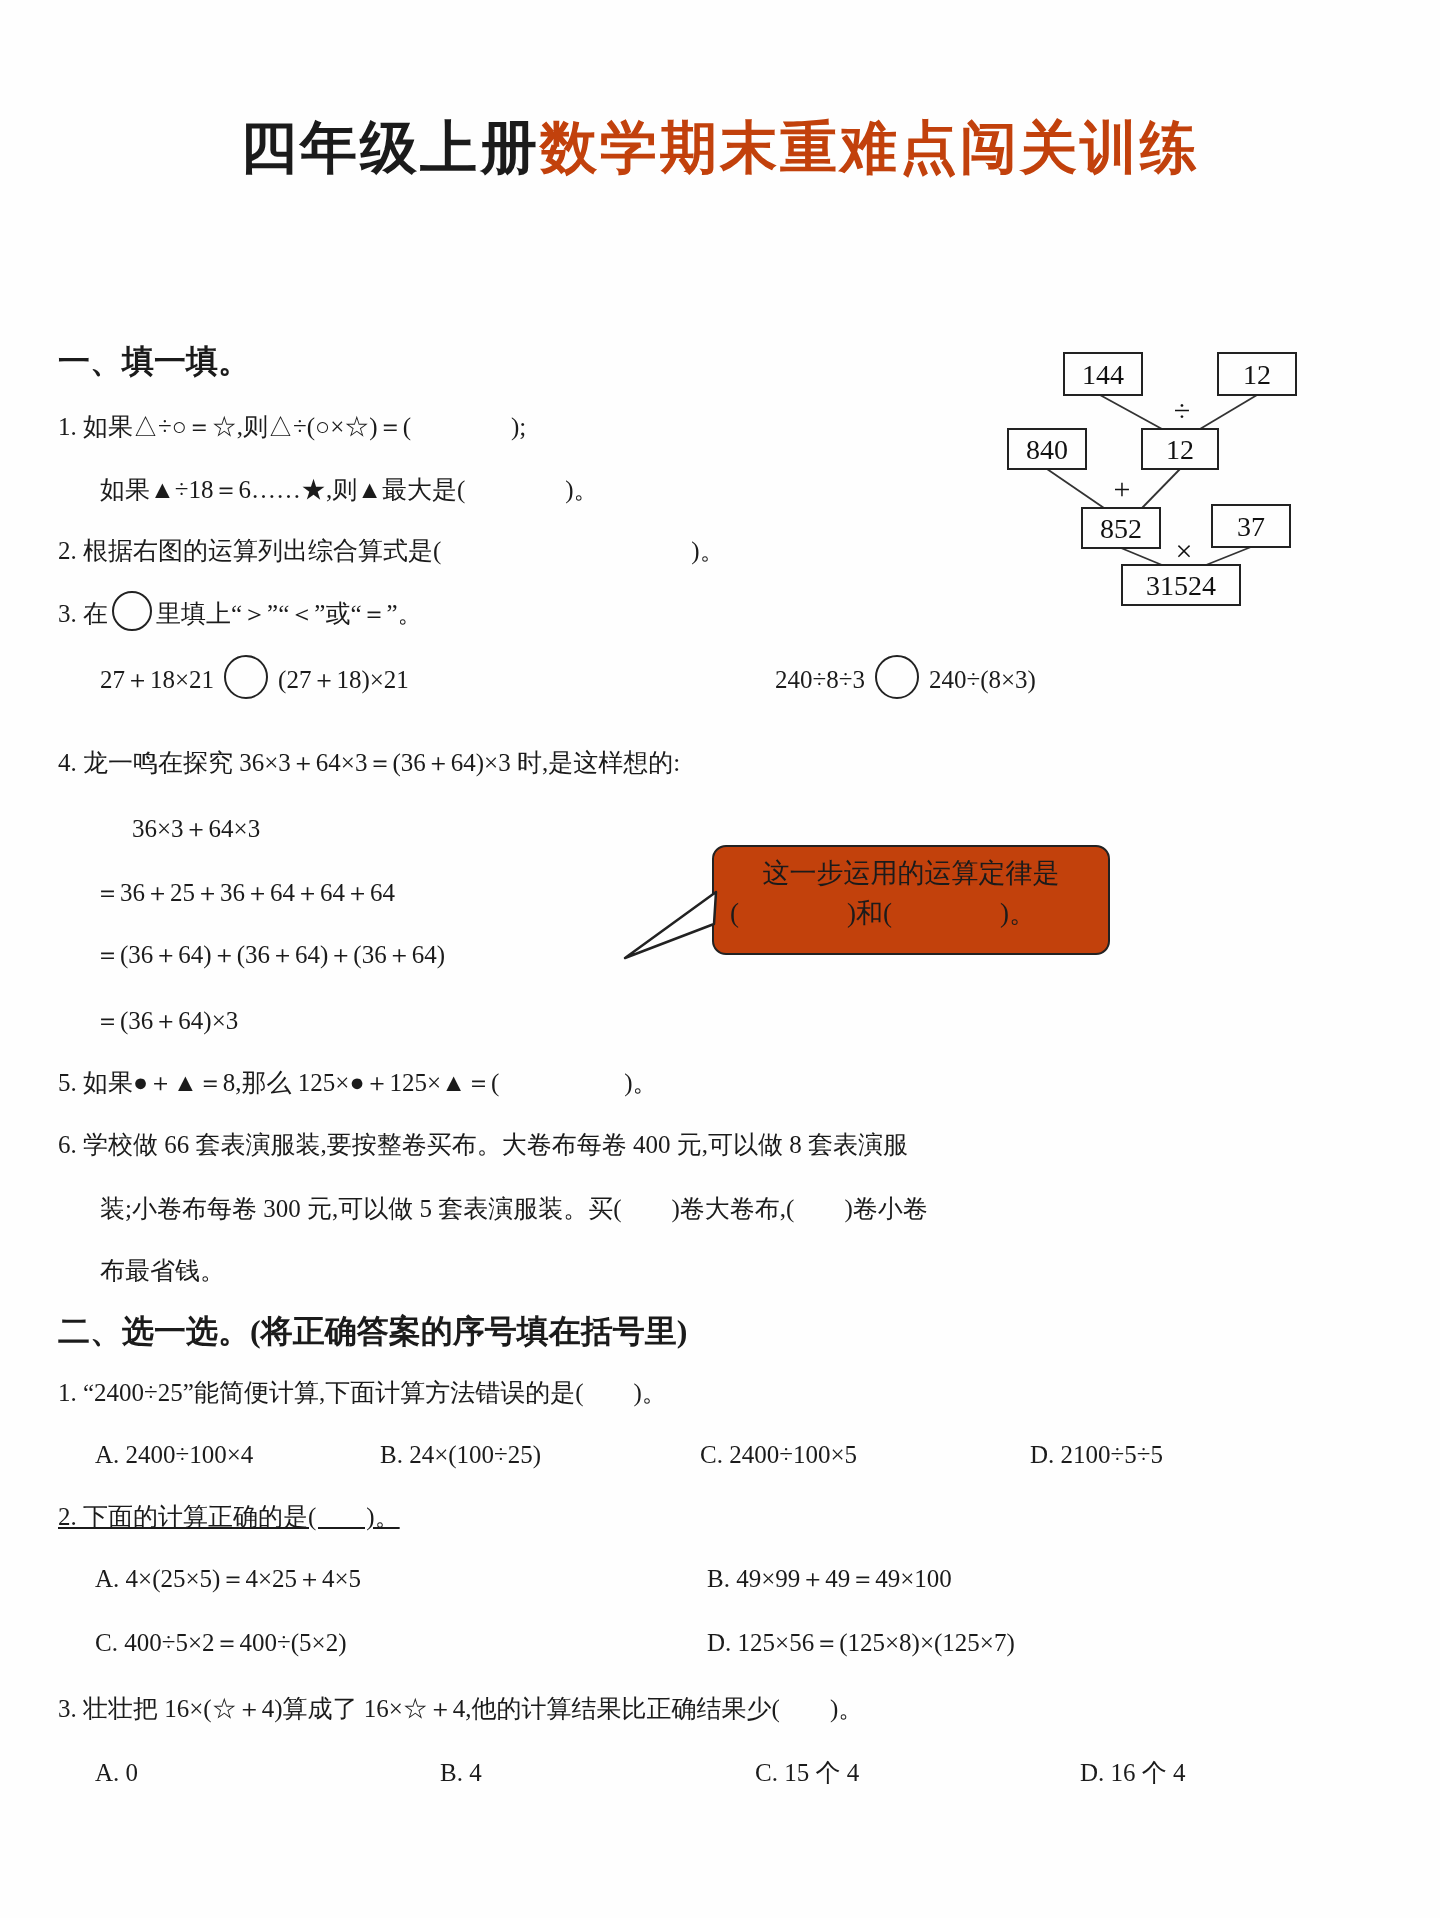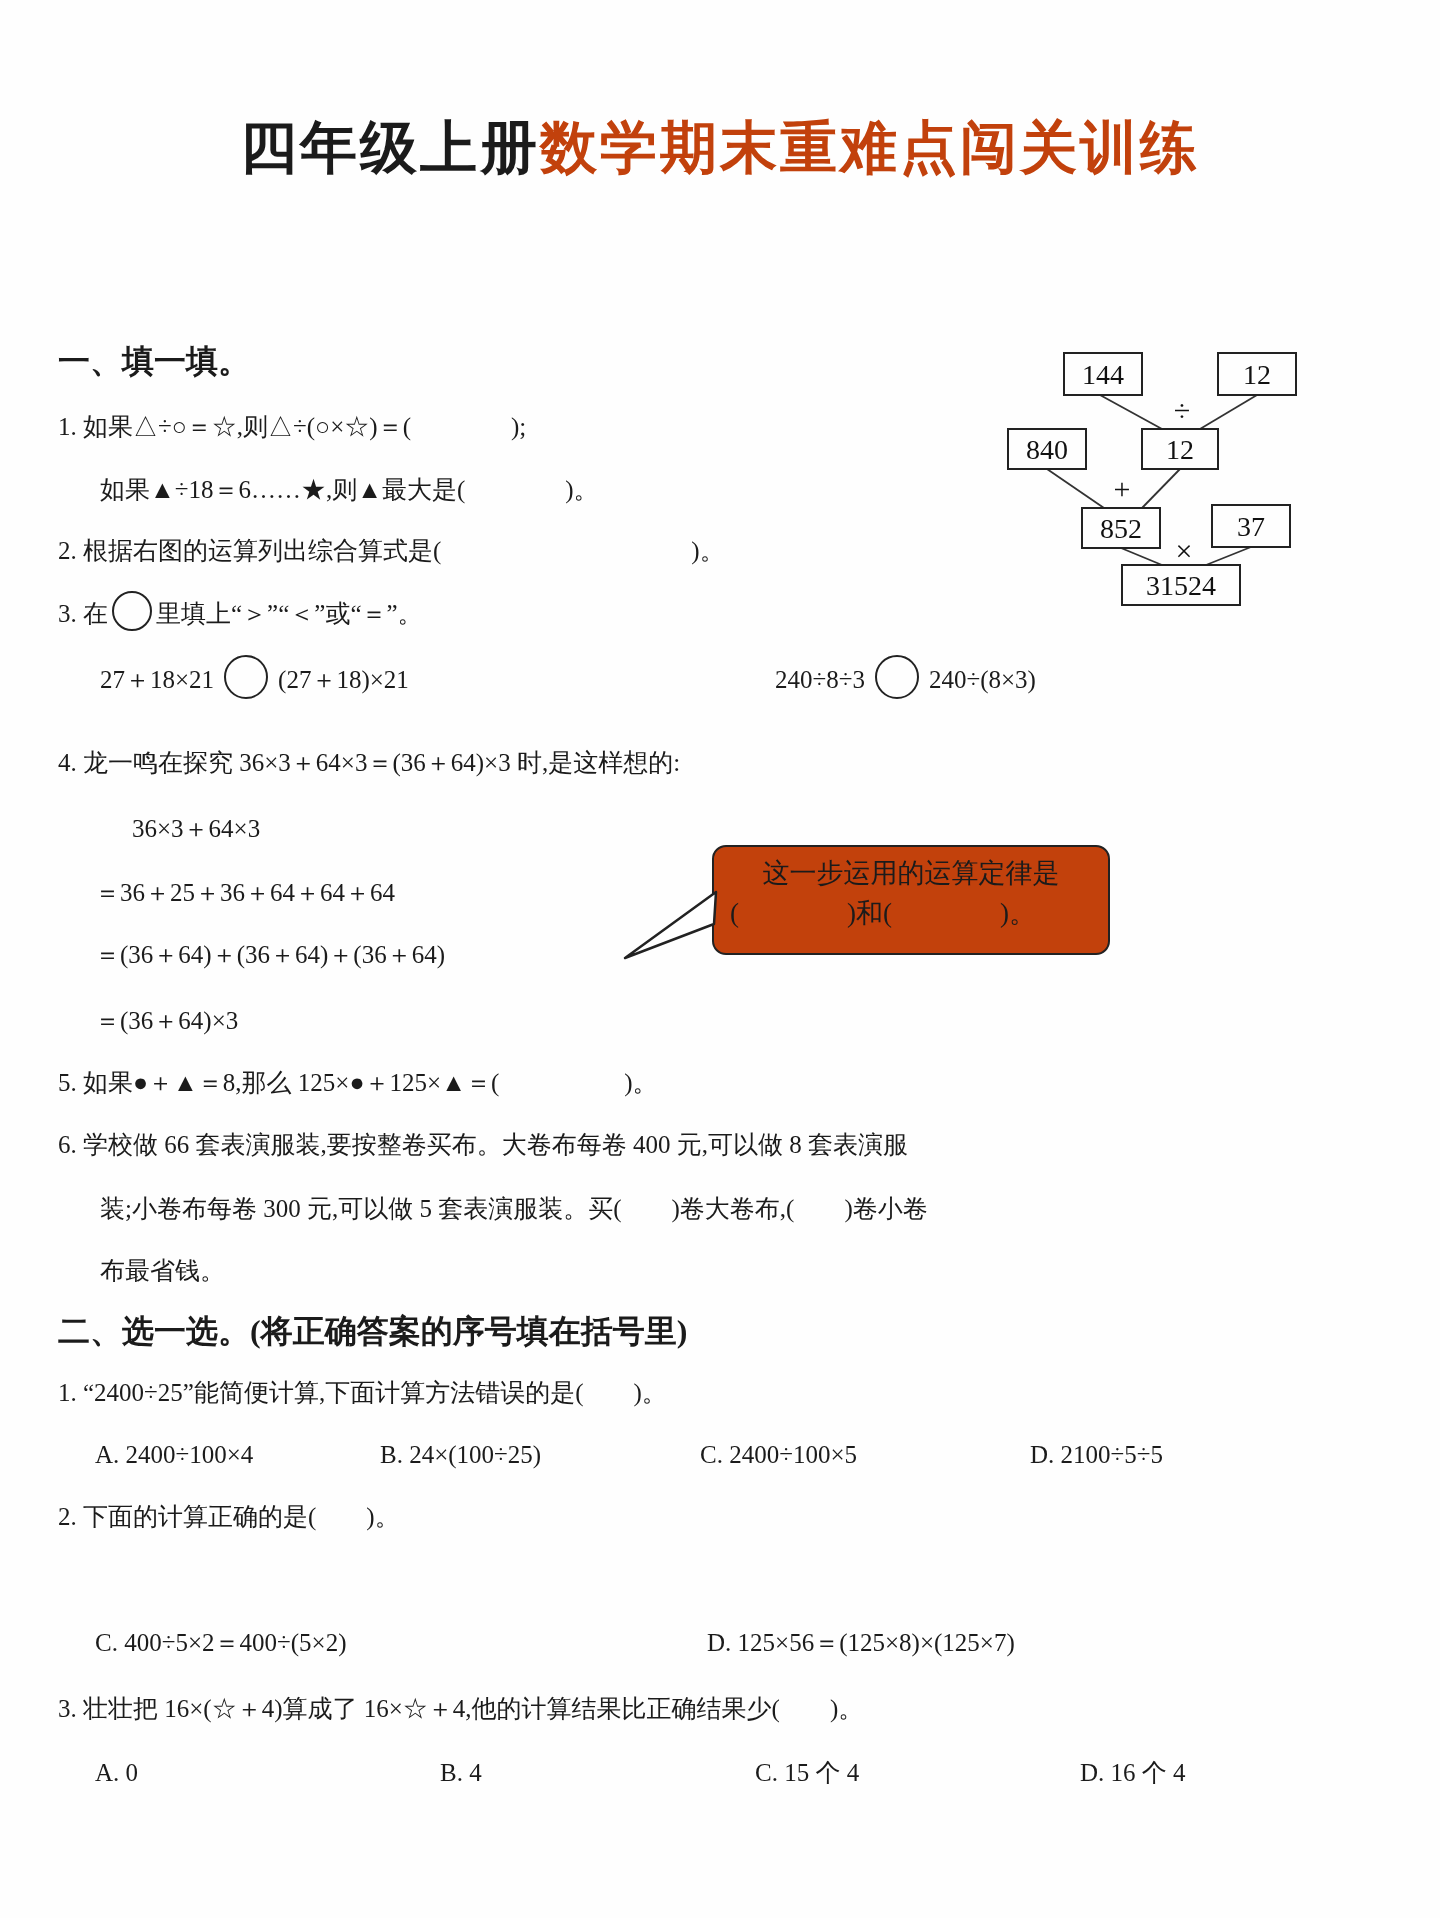--- a/index.html
+++ b/index.html
@@ -105,21 +105,25 @@
   <div class="line bold" style="left:58px; top:1308px;">二、选一选。(将正确答案的序号填在括号里)</div>
 
   <div class="line" style="left:58px; top:1370px;">1. “2400÷25”能简便计算,下面计算方法错误的是(　　)。</div>
   <div class="line opt-grid-1" style="left:95px; top:1432px; width:1290px;">
     <span>A. 2400÷100×4</span>
     <span>B. 24×(100÷25)</span>
     <span>C. 2400÷100×5</span>
     <span>D. 2100÷5÷5</span>
   </div>
 
-  <div class="line" style="left:58px; top:1494px;">2. 下面的计算正确的是(　　)。</div>
+  <div class="line" style="left:58px; top:1494px;text-decoration:underline;">2. 下面的计算正确的是(　　)。</div>
+  <div class="line opt-grid-2" style="left:95px; top:1556px; width:1290px;">
+    <span>A. 4×(25×5)＝4×25＋4×5</span>
+    <span>B. 49×99＋49＝49×100</span>
+  </div>
   <div class="line opt-grid-2" style="left:95px; top:1620px; width:1290px;">
     <span>C. 400÷5×2＝400÷(5×2)</span>
     <span>D. 125×56＝(125×8)×(125×7)</span>
   </div>
 
   <div class="line" style="left:58px; top:1686px;">3. 壮壮把 16×(☆＋4)算成了 16×☆＋4,他的计算结果比正确结果少(　　)。</div>
   <div class="line opt-grid-3" style="left:95px; top:1750px; width:1290px;">
     <span>A. 0</span>
     <span>B. 4</span>
     <span>C. 15 个 4</span>

